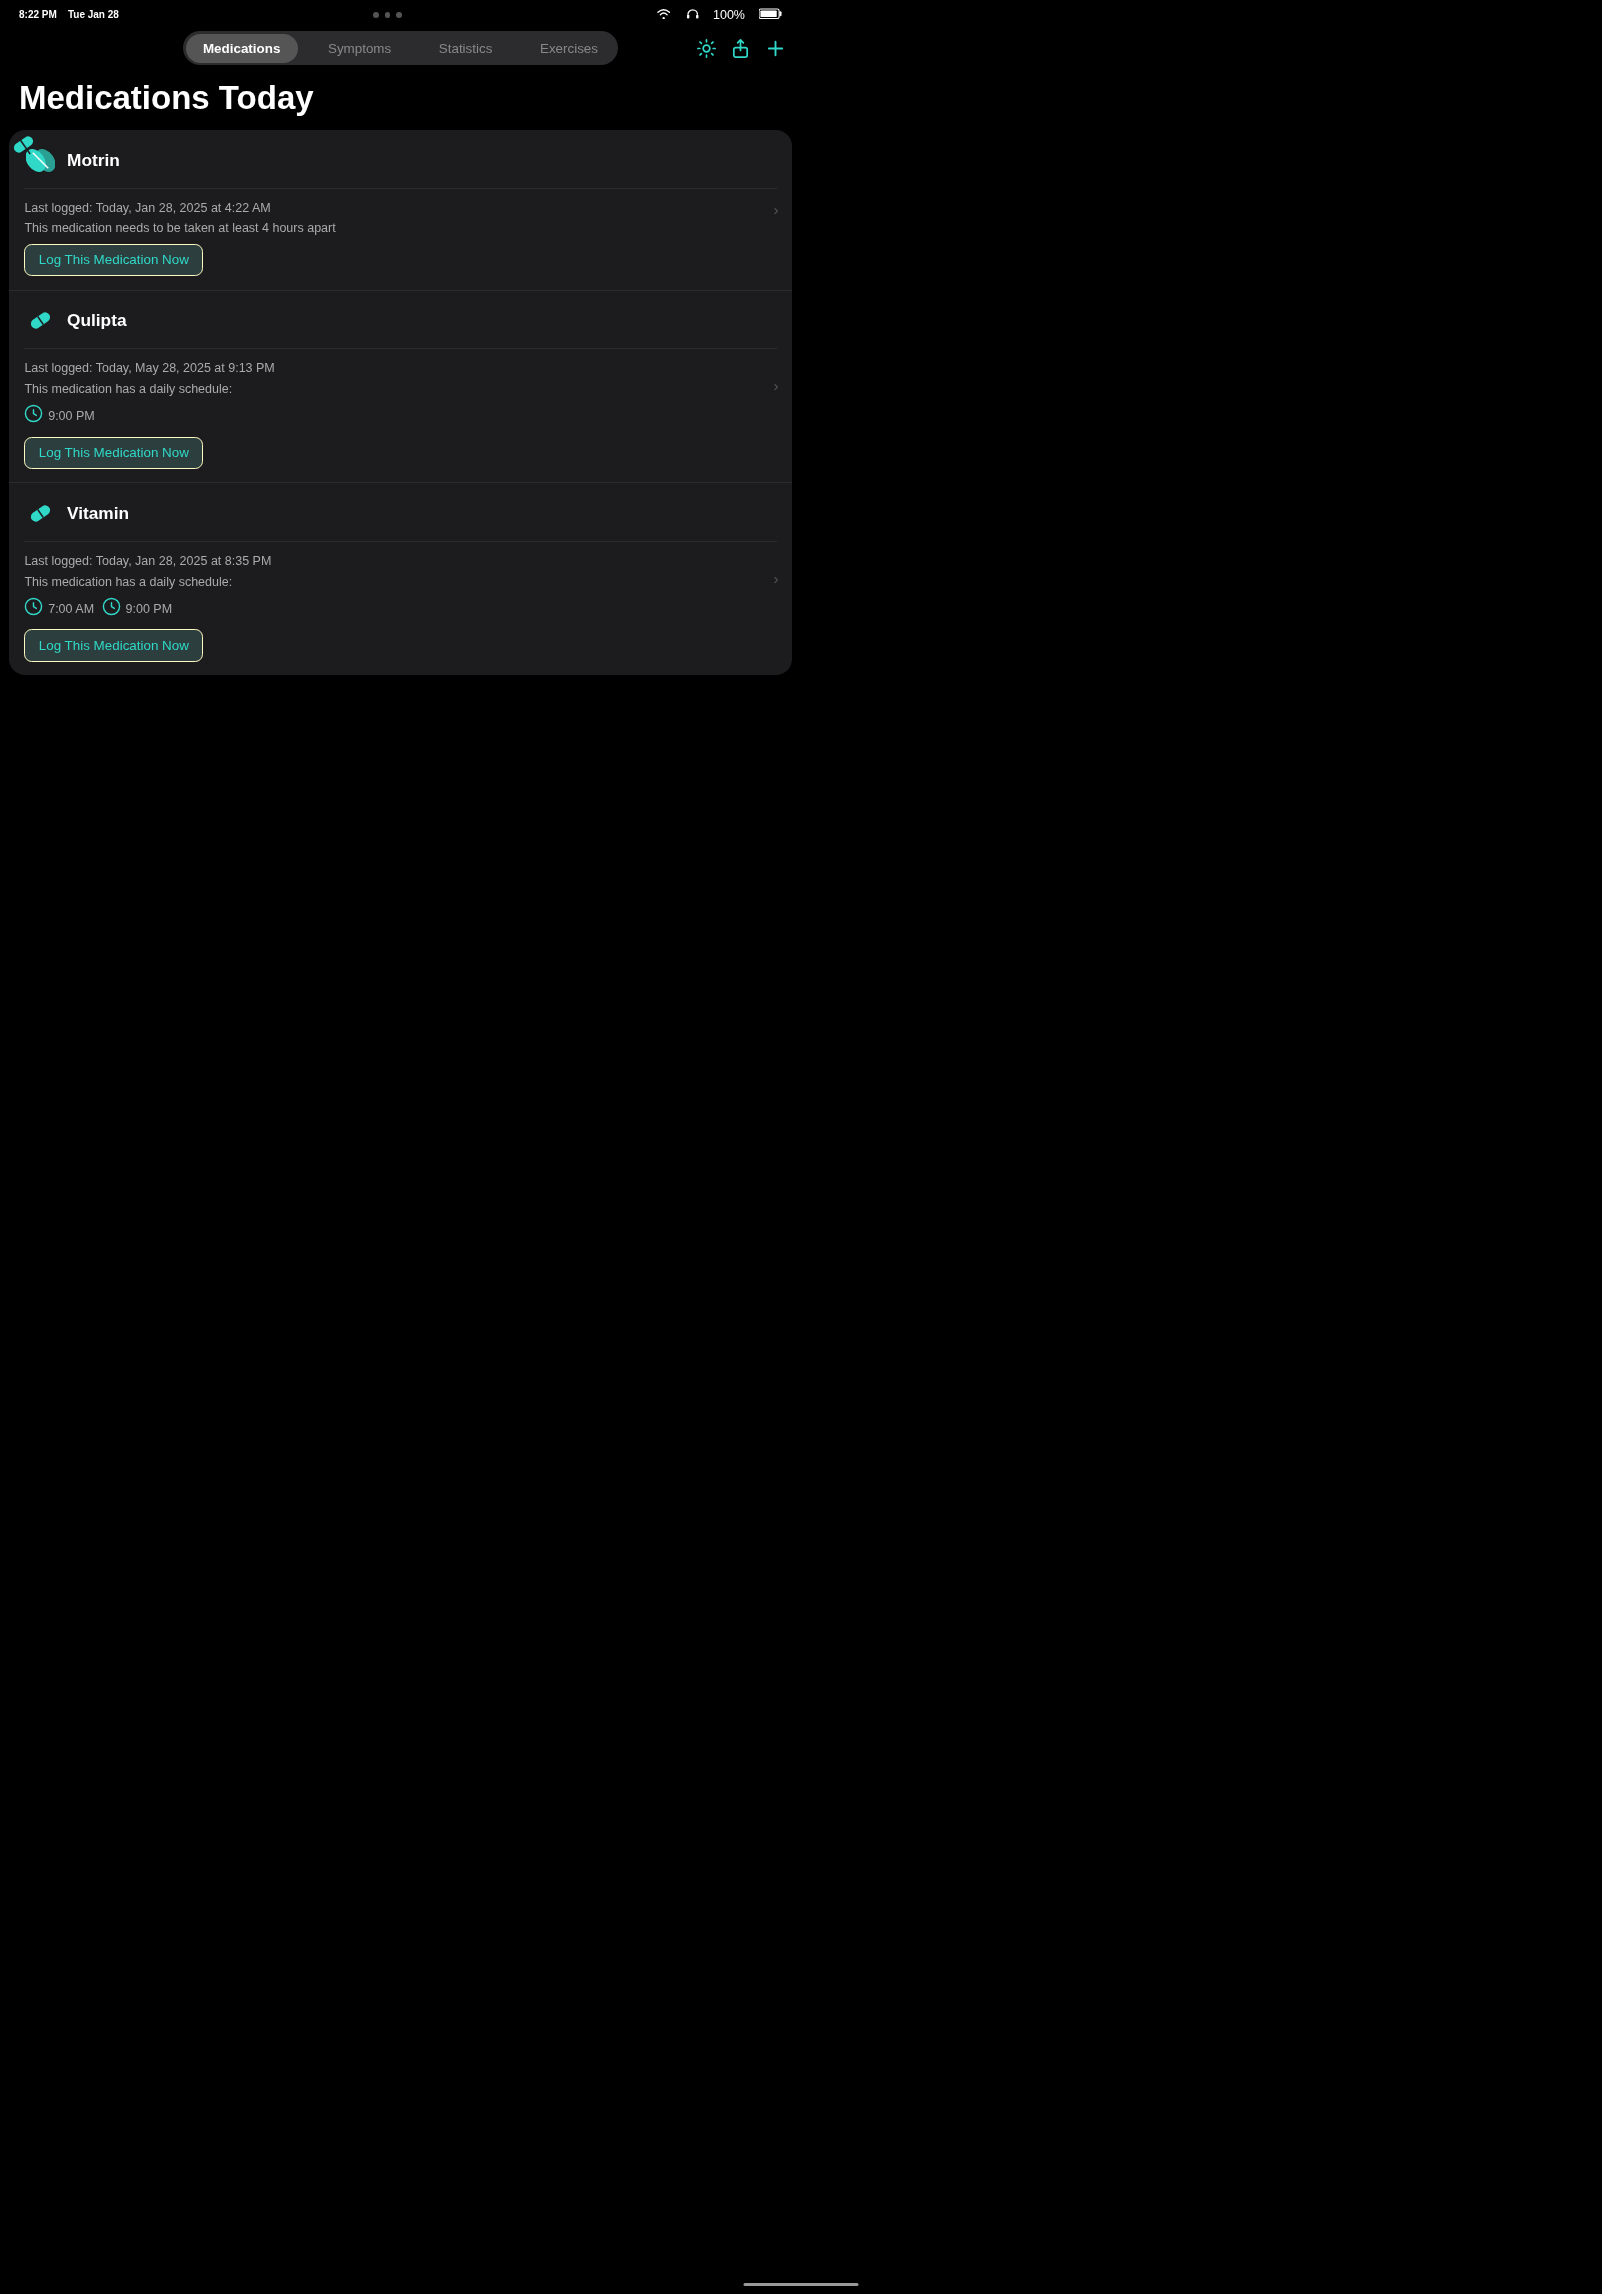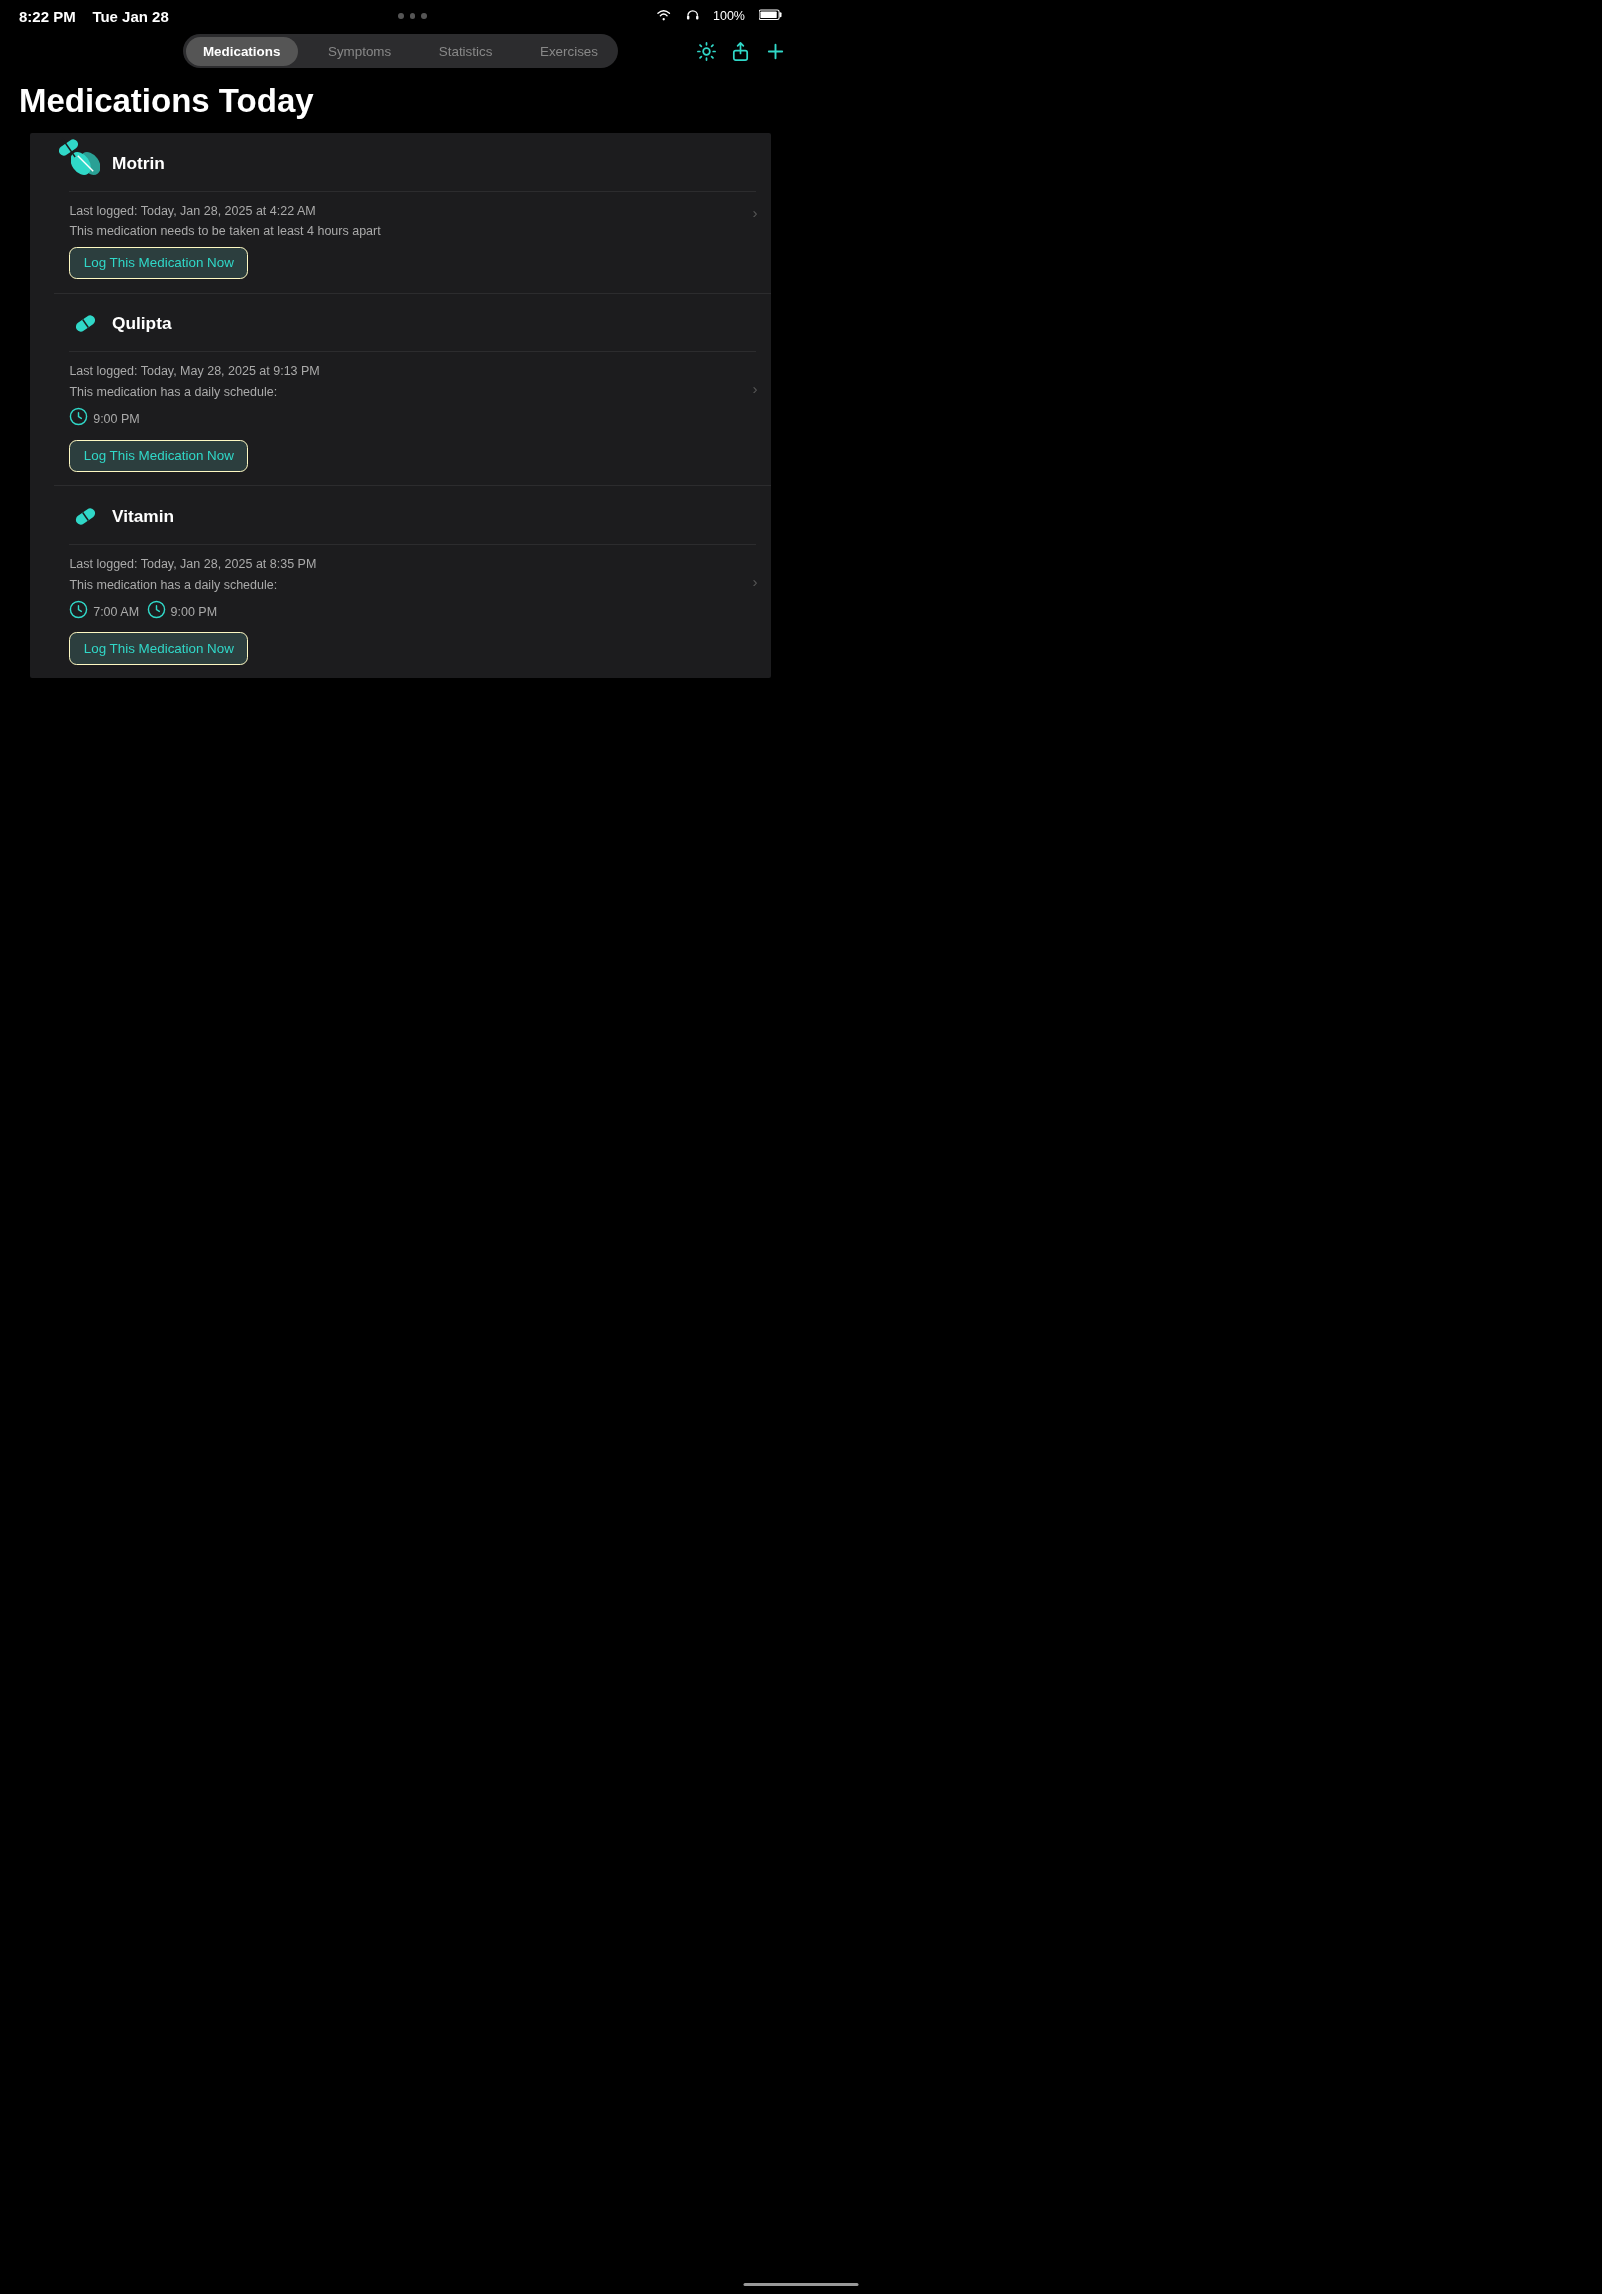--- a/index.html
+++ b/index.html
@@ -17,21 +17,21 @@
     
     .status-bar {
       display: flex;
       justify-content: space-between;
       align-items: center;
       padding: 7.7px 19px 3.8px;
       font-size: 12.5px;
       font-weight: 600;
     }
 
-    .status-left { font-size: 15px; font-weight: 600; }
+    .status-left { font-size: 10px; font-weight: 600; }
 
     .status-center {
       display: flex;
       gap: 5.8px;
     }
 
     .status-dot {
       width: 5.8px;
       height: 5.8px;
       background: #555;
@@ -101,25 +101,24 @@
 
     
     .page-title {
       font-size: 33px;
       font-weight: 800;
       padding: 3.8px 19px 13.4px;
     }
 
     
     .medications-container {
-      margin: 0 30px;
+      margin: 0 9px;
       background: #1c1c1e;
-      border-radius: 2px;
+      border-radius: 16px;
       overflow: hidden;
-      padding-left: 24px;
     }
 
     
     .med-card {
       padding: 13.4px 15.4px;
       position: relative;
       border-bottom: 1px solid #2c2c2e;
     }
 
     .med-card:last-child {

